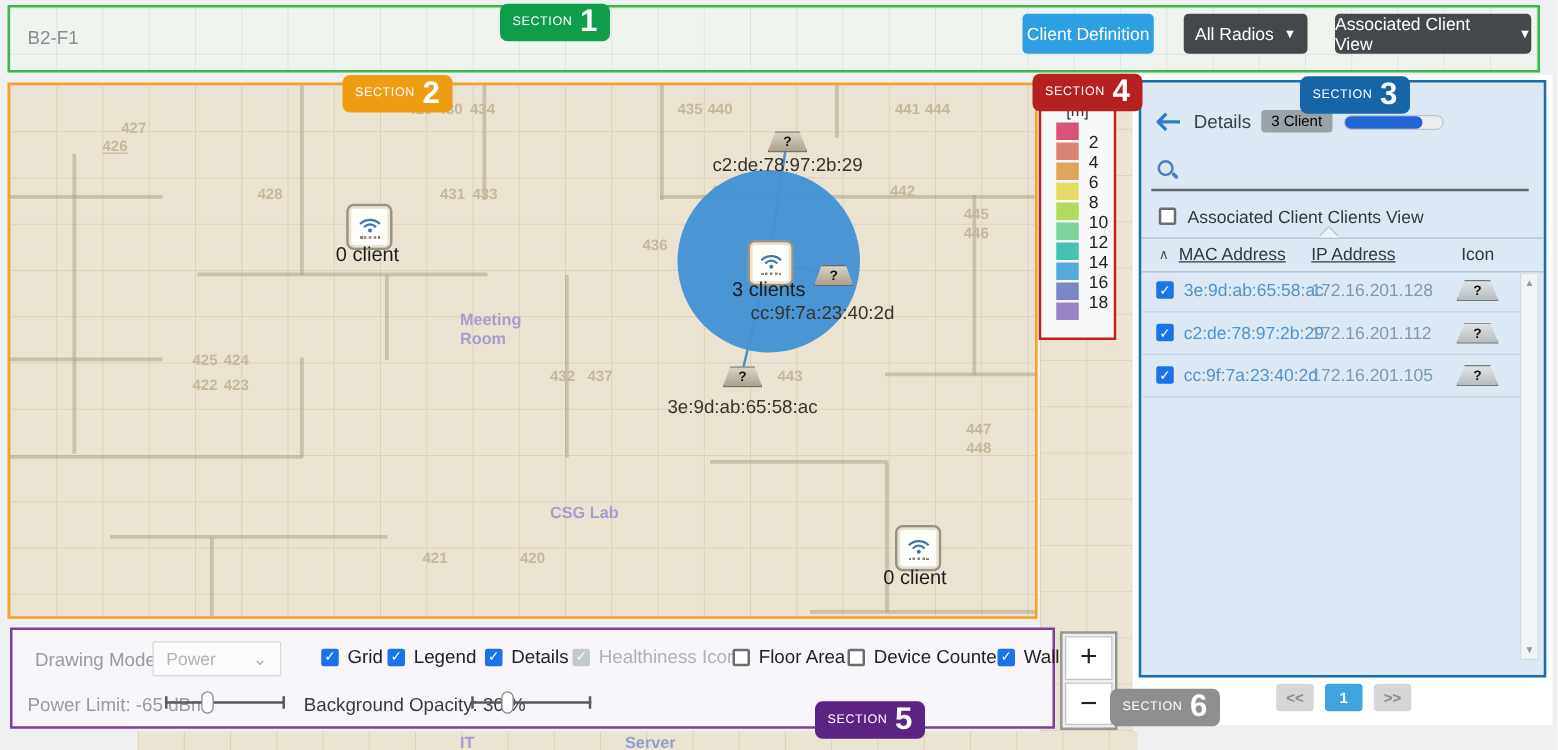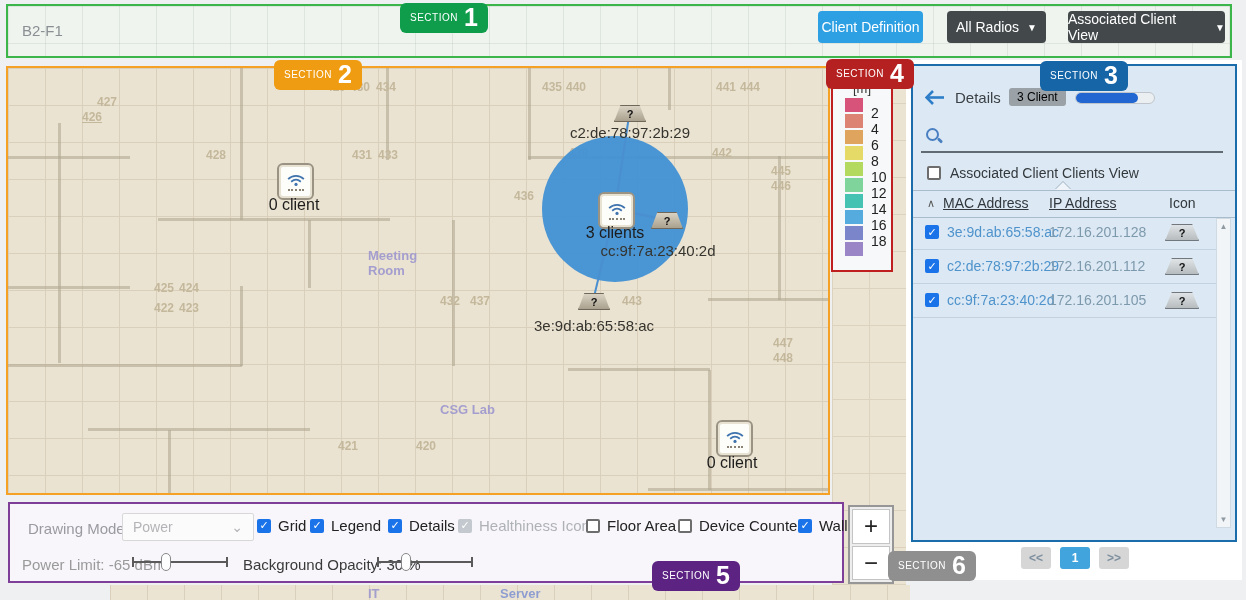--- a/index.html
+++ b/index.html
@@ -93,21 +93,21 @@
   .vscroll{position:absolute;right:4px;top:152px;width:13px;height:308px;background:#f1f5f8;border:1px solid #cfdae2;}
   .vscroll .up,.vscroll .dn{position:absolute;left:0;width:100%;text-align:center;font-size:8px;color:#8f9aa2;cursor:pointer;}
   .vscroll .up{top:3px;} .vscroll .dn{bottom:3px;}
   .pager{position:absolute;left:115px;top:487px;display:flex;gap:9px;}
   .pg{min-width:30px;height:22px;border-radius:3px;background:#d6d6d6;color:#7e8f9e;font-weight:700;font-size:12px;display:flex;align-items:center;justify-content:center;cursor:pointer;}
   .pg.active{background:#41a4dd;color:#fff;}
 
   
   .toolbar{left:8px;top:502px;width:832px;height:77px;border:2px solid #7d3f98;background:#f8f6fb;z-index:12;}
   .dm-label{position:absolute;left:18px;top:16px;font-size:15px;color:#9a9aa0;}
-  .dm-select{position:absolute;left:112px;top:9px;width:132px;height:28px;background:#fbfbfb;border:1px solid #d8d8d8;border-radius:2px;
+  .dm-select{position:absolute;left:112px;top:9px;width:103px;height:28px;background:#fbfbfb;border:1px solid #d8d8d8;border-radius:2px;
     display:flex;align-items:center;justify-content:space-between;padding:0 10px;box-sizing:border-box;font-size:14px;color:#b4b4b8;}
   .cb{position:absolute;top:13px;display:flex;align-items:center;gap:7px;cursor:pointer;}
   .cb .cb-label{font-size:15px;color:#222;}
   .cb.dis .cb-label{color:#aeb2b6;}
   .slider-label{position:absolute;top:52px;font-size:15px;}
   .slider{position:absolute;top:48px;width:96px;height:20px;cursor:pointer;}
   .slider .track{position:absolute;left:0;right:0;top:9px;height:2px;background:#5a5a5a;}
   .slider::before,.slider::after{content:"";position:absolute;top:5px;width:2px;height:10px;background:#5a5a5a;}
   .slider::before{left:0;} .slider::after{right:0;}
   .slider .handle{position:absolute;top:1px;width:10px;height:18px;background:#fdfdfd;border:1px solid #888;border-radius:5px;box-sizing:border-box;}

